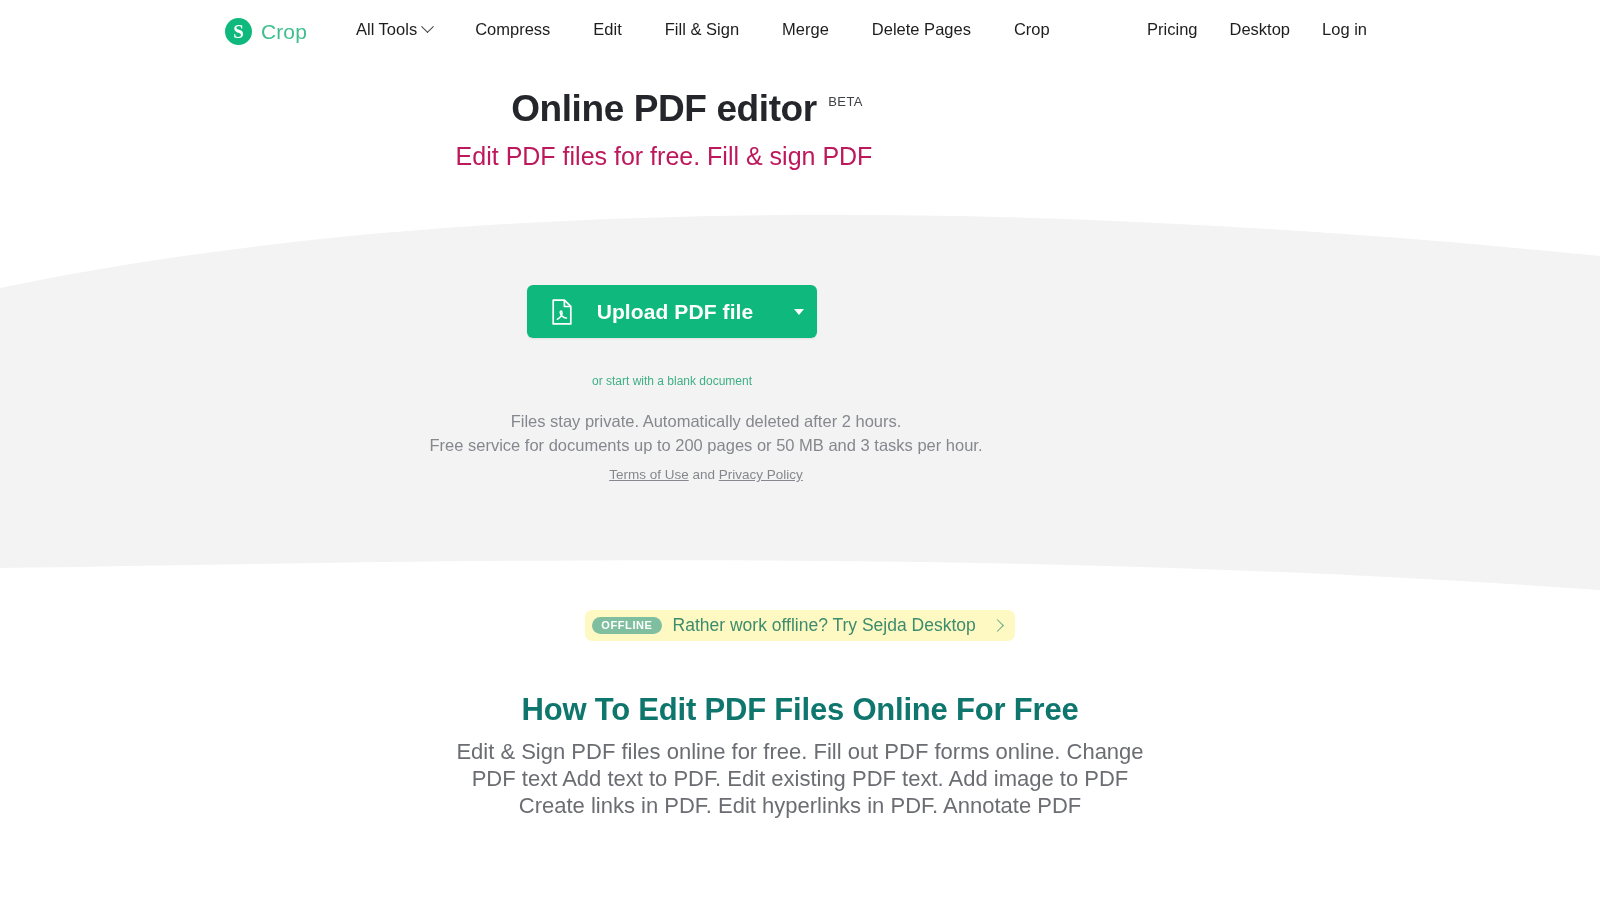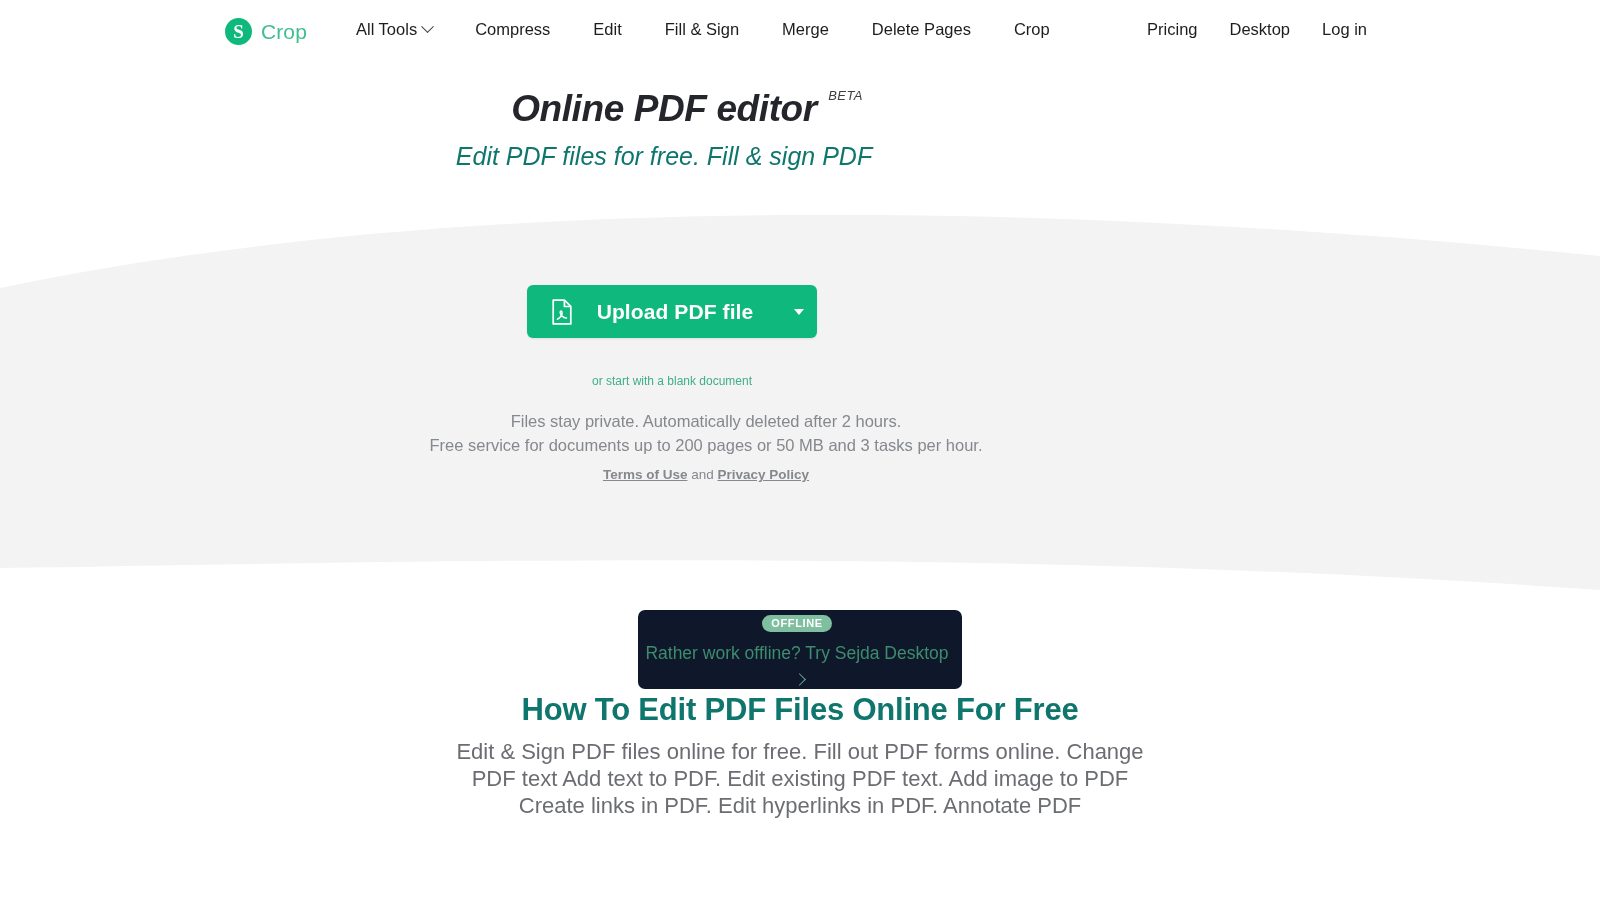--- a/index.html
+++ b/index.html
@@ -52,31 +52,31 @@
     display:inline-block; width:9px; height:9px;
     border-right:1.6px solid #444; border-bottom:1.6px solid #444;
     transform:rotate(45deg) translate(-2px,-2px);
   }
   .nav-right {
     position:absolute; right:233px; top:20px;
     display:flex; gap:32px;
   }
 
   
-  .hero { position:absolute; left:0; top:88px; width:1328px; text-align:center; z-index:5;font-style:italic; }
+  .hero { position:absolute; left:0; top:88px; width:1328px; text-align:center; z-index:5; }
   .hero-title {
     font-size:37px; font-weight:bold; color:#25262b;
     letter-spacing:-.4px; display:inline-block; position:relative;
   }
   .beta-tag {
-    position:absolute; right:-46px; top:0px;
+    position:absolute; right:-46px; top:6px;
     font-size:13px; font-weight:400; color:#3f4044; letter-spacing:.4px;
   }
   .hero-sub {
-    margin-top:12px; font-size:25px; color:#0f766e; font-weight:400;
+    margin-top:12px; font-size:25px; color:#be185d; font-weight:400;
   }
 
   
   .upload-wrap { position:absolute; left:0; top:285px; width:1344px; text-align:center; z-index:5; }
   .upload-btn {
     display:inline-flex; align-items:center;
     background:#0FB97D; border:none; border-radius:6px;
     height:53px; padding:0 0 0 24px; cursor:pointer;
     box-shadow:0 1px 2px rgba(0,0,0,.08);
   }
@@ -95,28 +95,28 @@
   }
   .blank-doc-link {
     display:block; margin-top:36px; color:#3FAF86;
     font-size:12px; text-decoration:none;
   }
 
   
   .fineprint { position:absolute; left:0; top:409px; width:1412px; text-align:center; z-index:5; }
   .fp-line { font-size:16.5px; color:#85888d; line-height:24px; }
   .fp-links { margin-top:10px; font-size:13.5px; color:#85888d; }
-  .fp-links a { color:#85888d; text-decoration:underline;font-weight:bold; }
+  .fp-links a { color:#85888d; text-decoration:underline; }
 
   
   .offline-wrap { position:absolute; left:0; top:610px; width:1600px; text-align:center; z-index:5; }
   .offline-banner {
     display:inline-flex; align-items:center; gap:11px;
-    background:#0f172a; border-radius:7px;
-    padding:5px 13px 5px 7px; text-decoration:none;flex-direction:column;
+    background:#fef9c3; border-radius:7px;
+    padding:5px 13px 5px 7px; text-decoration:none;
   }
   .offline-badge {
     background:#7FBF9F; color:#ffffff; border-radius:11px;
     font-size:11px; font-weight:bold; letter-spacing:.6px;
     padding:3px 9px 3px 9px; line-height:1;
   }
   .offline-text { color:#3D8C6E; font-size:17.5px; }
   .chev-right {
     display:inline-block; width:9px; height:9px; margin-left:6px;
     border-right:1.8px solid #5FA98A; border-top:1.8px solid #5FA98A;

